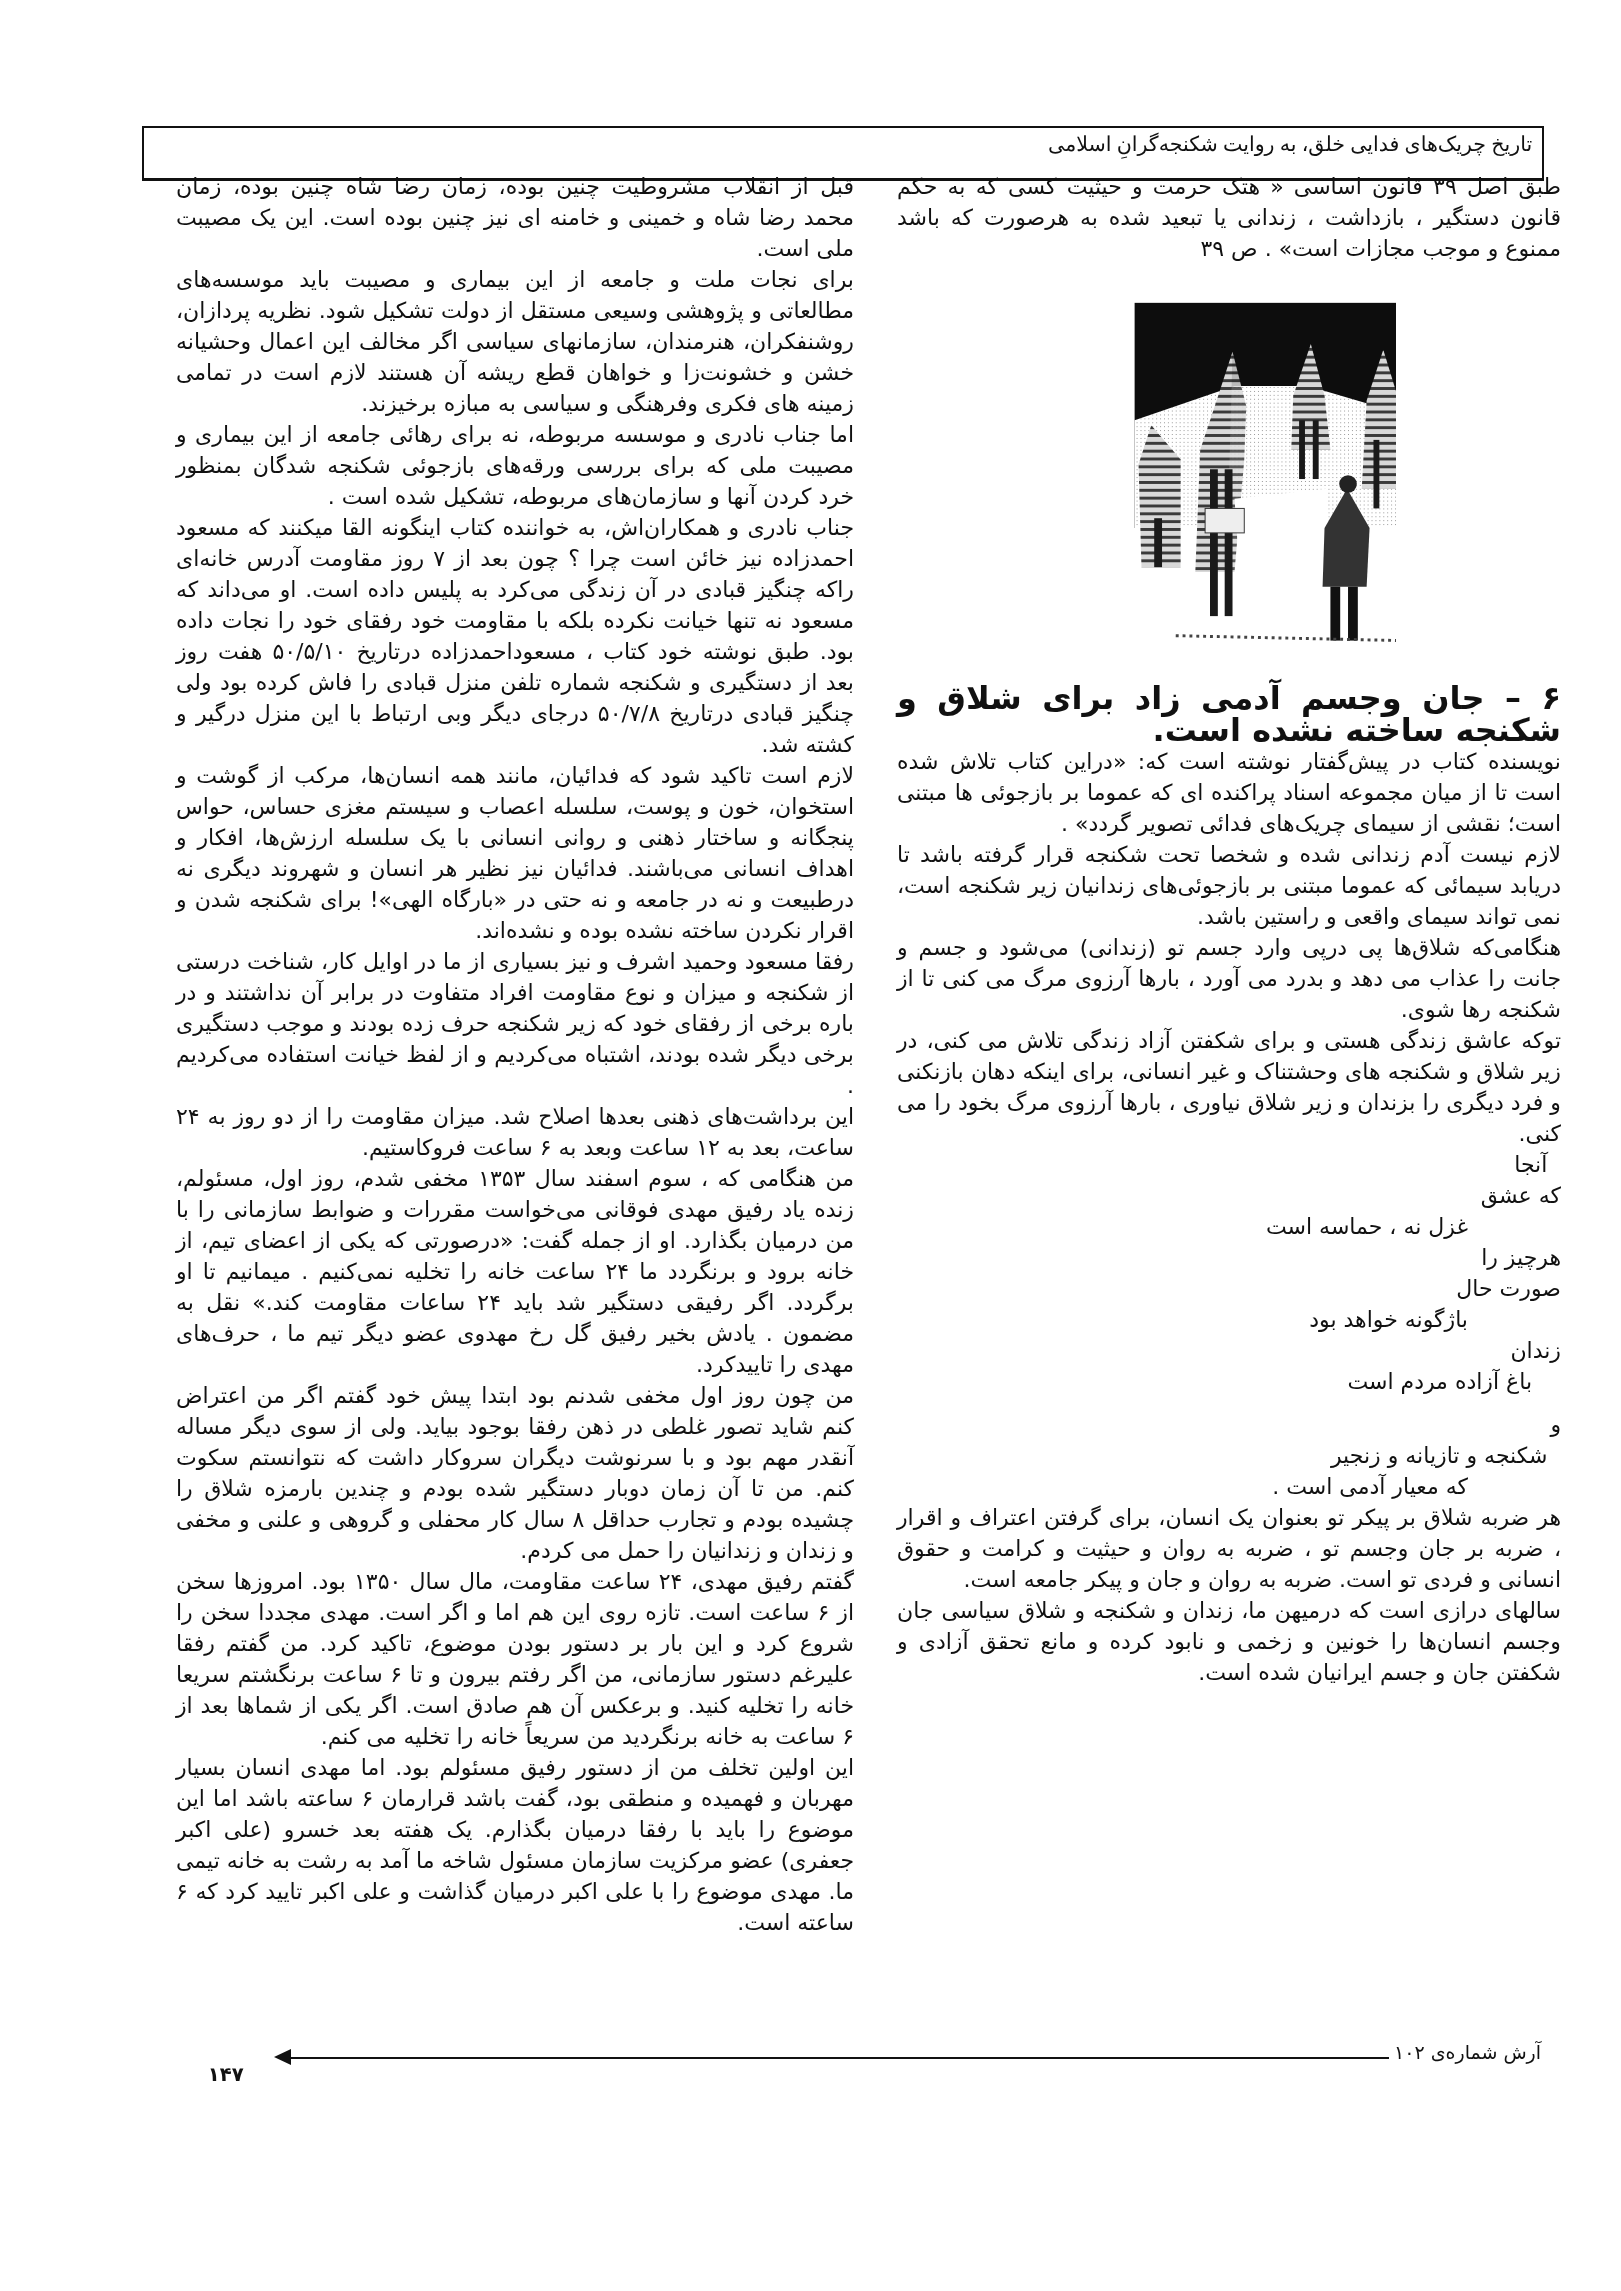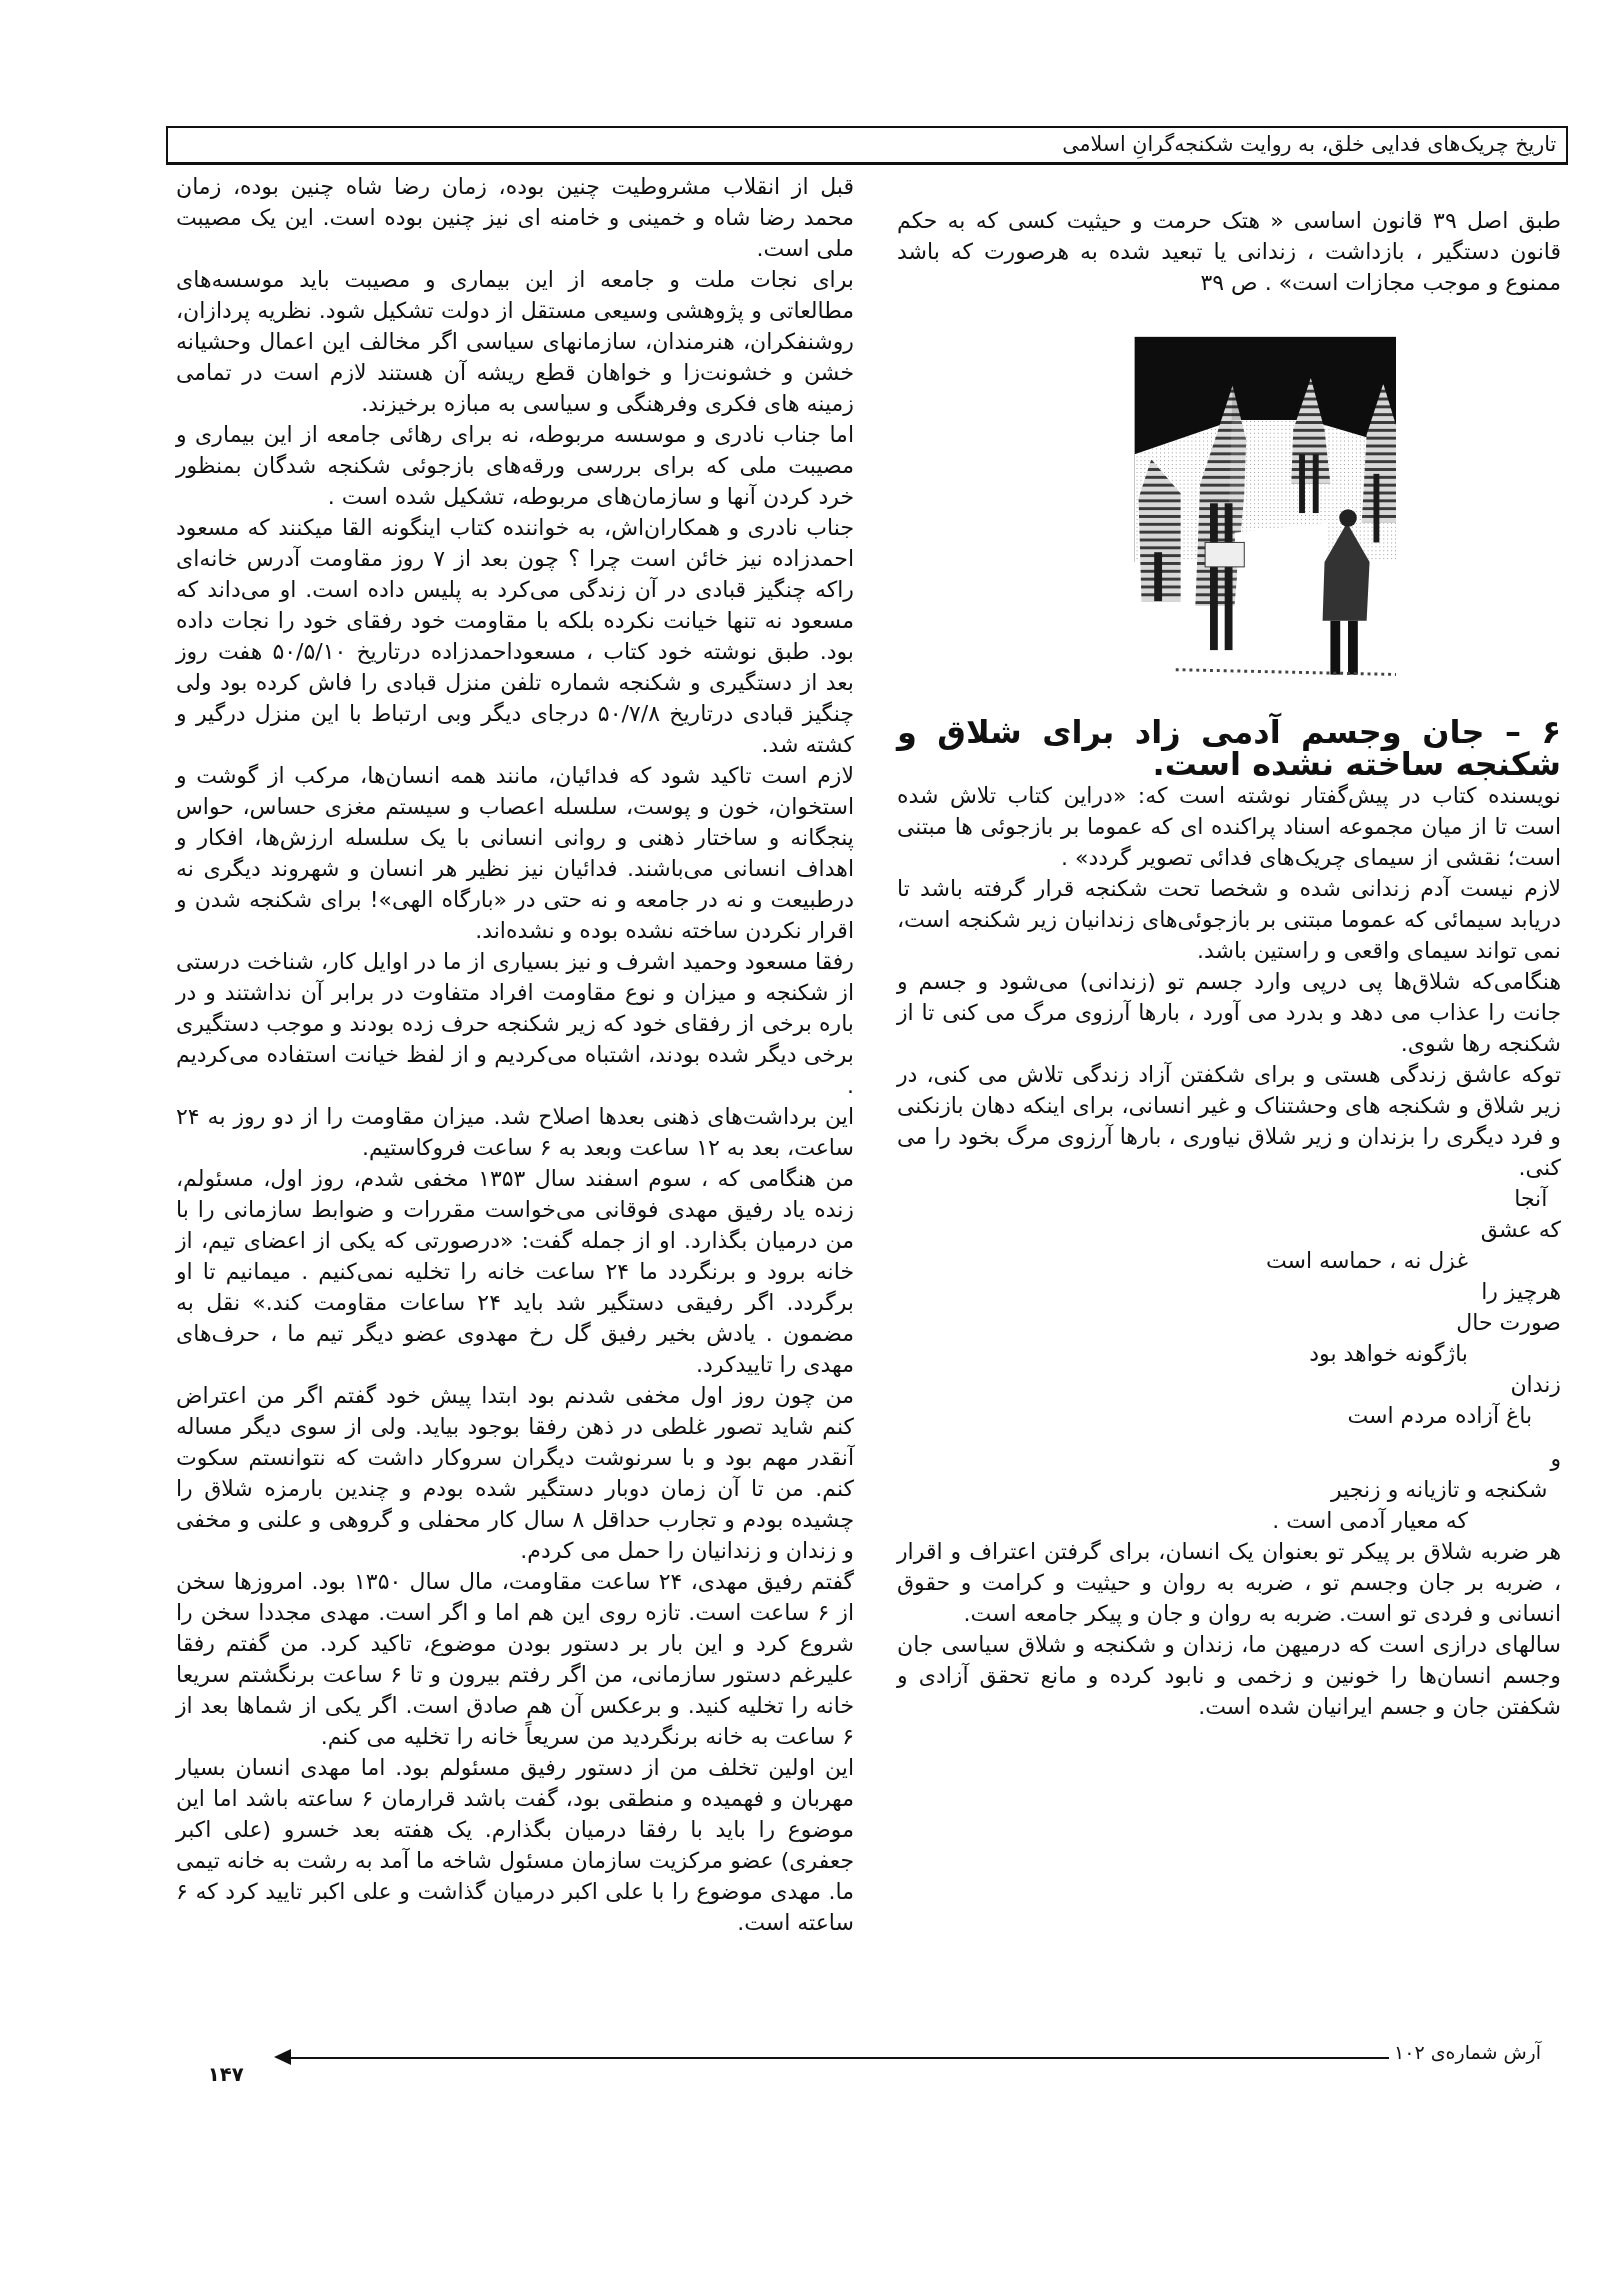--- a/index.html
+++ b/index.html
@@ -1,23 +1,23 @@
 <!DOCTYPE html>
 <html><head>
 <meta charset="utf-8">
 <style>
   html, body { margin: 0; padding: 0; background: #ffffff; }
   body { width: 1621px; height: 2292px; position: relative; overflow: hidden;
          font-family: "DejaVu Sans", sans-serif; color: #111; }
-  .header-box { position: absolute; left: 166px; top: 126px; width: 1402px; height: 39px;
-                border: 2.9px solid #111; border-bottom-width: 3.9px; box-sizing: border-box; }
+  .header-box { position: absolute; left: 142px; top: 126px; width: 1402px; height: 55px;
+                border: 2.9px solid #111; border-bottom-width: 3.9px; box-sizing: border-box; font-family: Liberation Serif, serif; }
   .header-title { position: absolute; right: 9.8px; top: 3.9px; font-size: 20.6px;
                   direction: rtl; white-space: nowrap; }
   .col { position: absolute; direction: rtl; text-align: justify; font-size: 22px; line-height: 31px; }
-  .col-right { left: 897px; top: 171px; width: 664px; margin-top: 34px; }
+  .col-right { left: 897px; top: 171px; width: 664px; }
   .col-left  { left: 176px; top: 171px; width: 678px; }
   .col p { margin: 0; }
   .bold { font-weight: bold; }
   .heading { font-weight: bold; font-size: 32px; line-height: 32px; margin-top: 5.9px !important; }
   .figure { position: relative; margin: 29px auto 11.8px; width: 279px; height: 377px; left: 27.4px; }
   .figure svg { display: block; }
   .poem { text-align: right; }
   .poem .l { display: block; }
   .indent1 { padding-right: 13.7px; }
   .indent3 { padding-right: 93px; }

